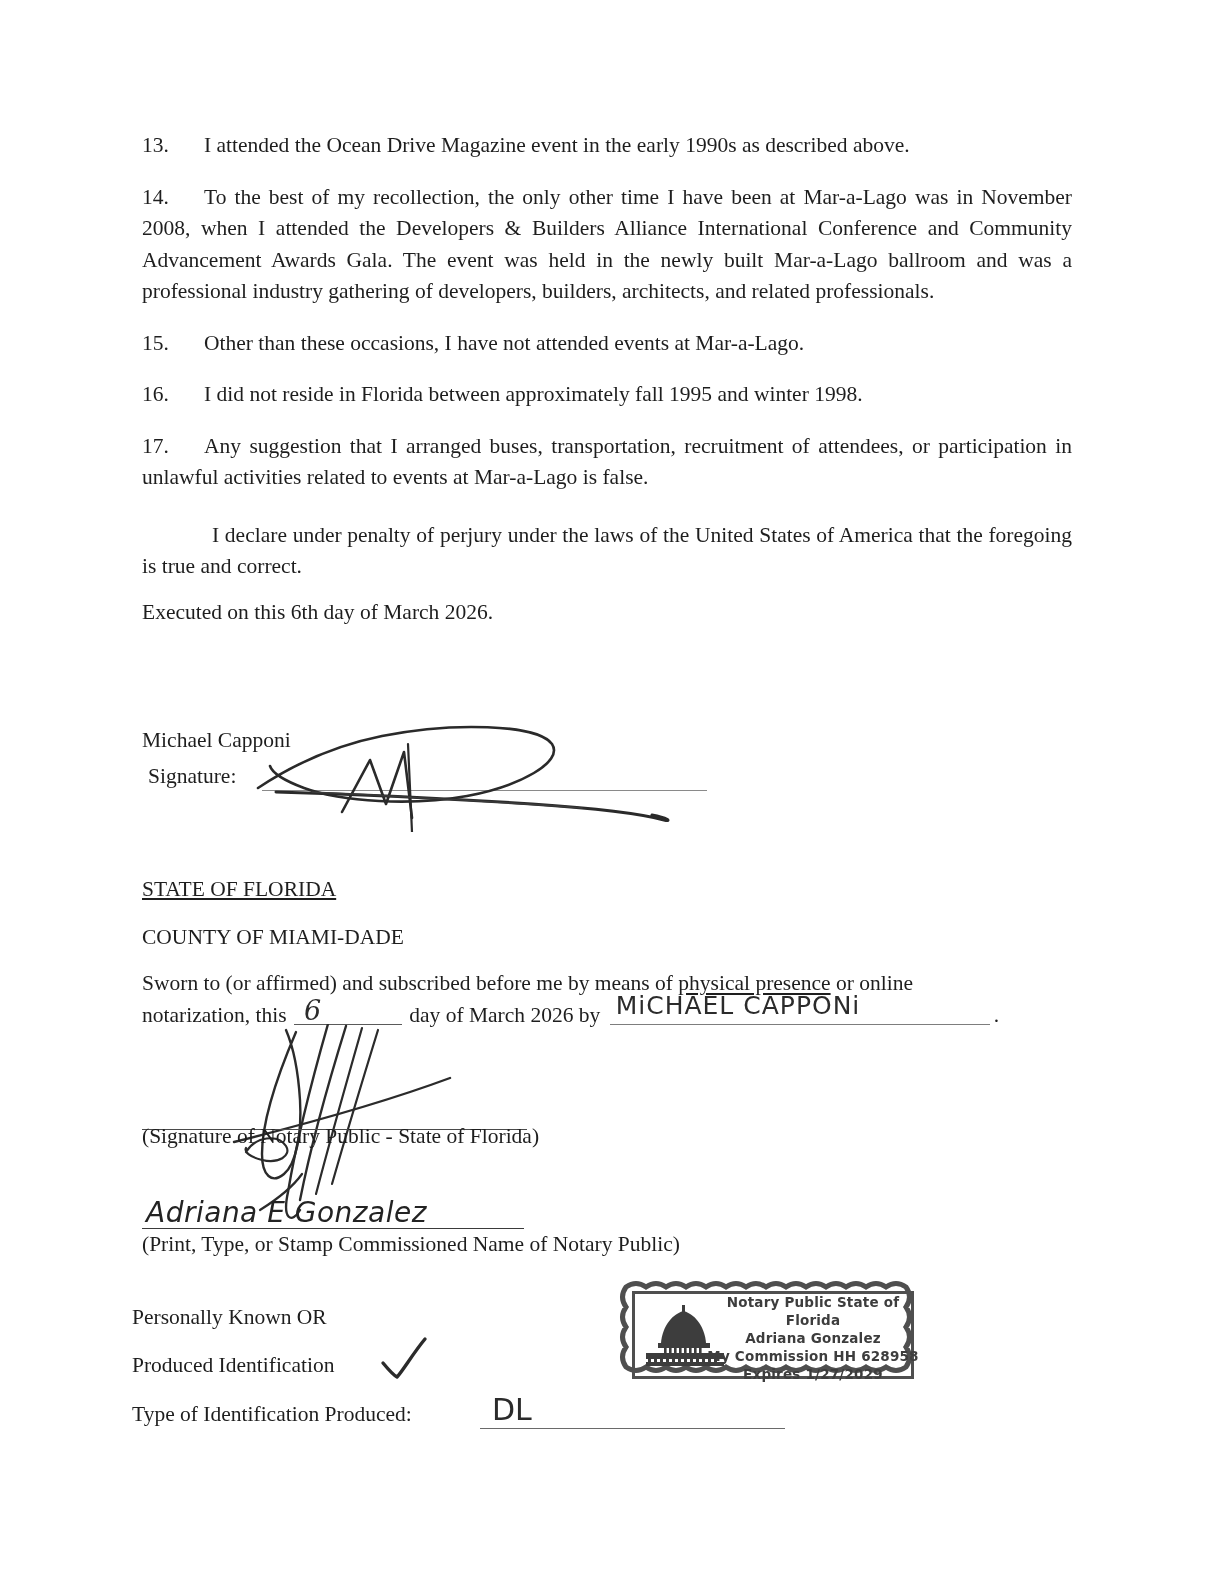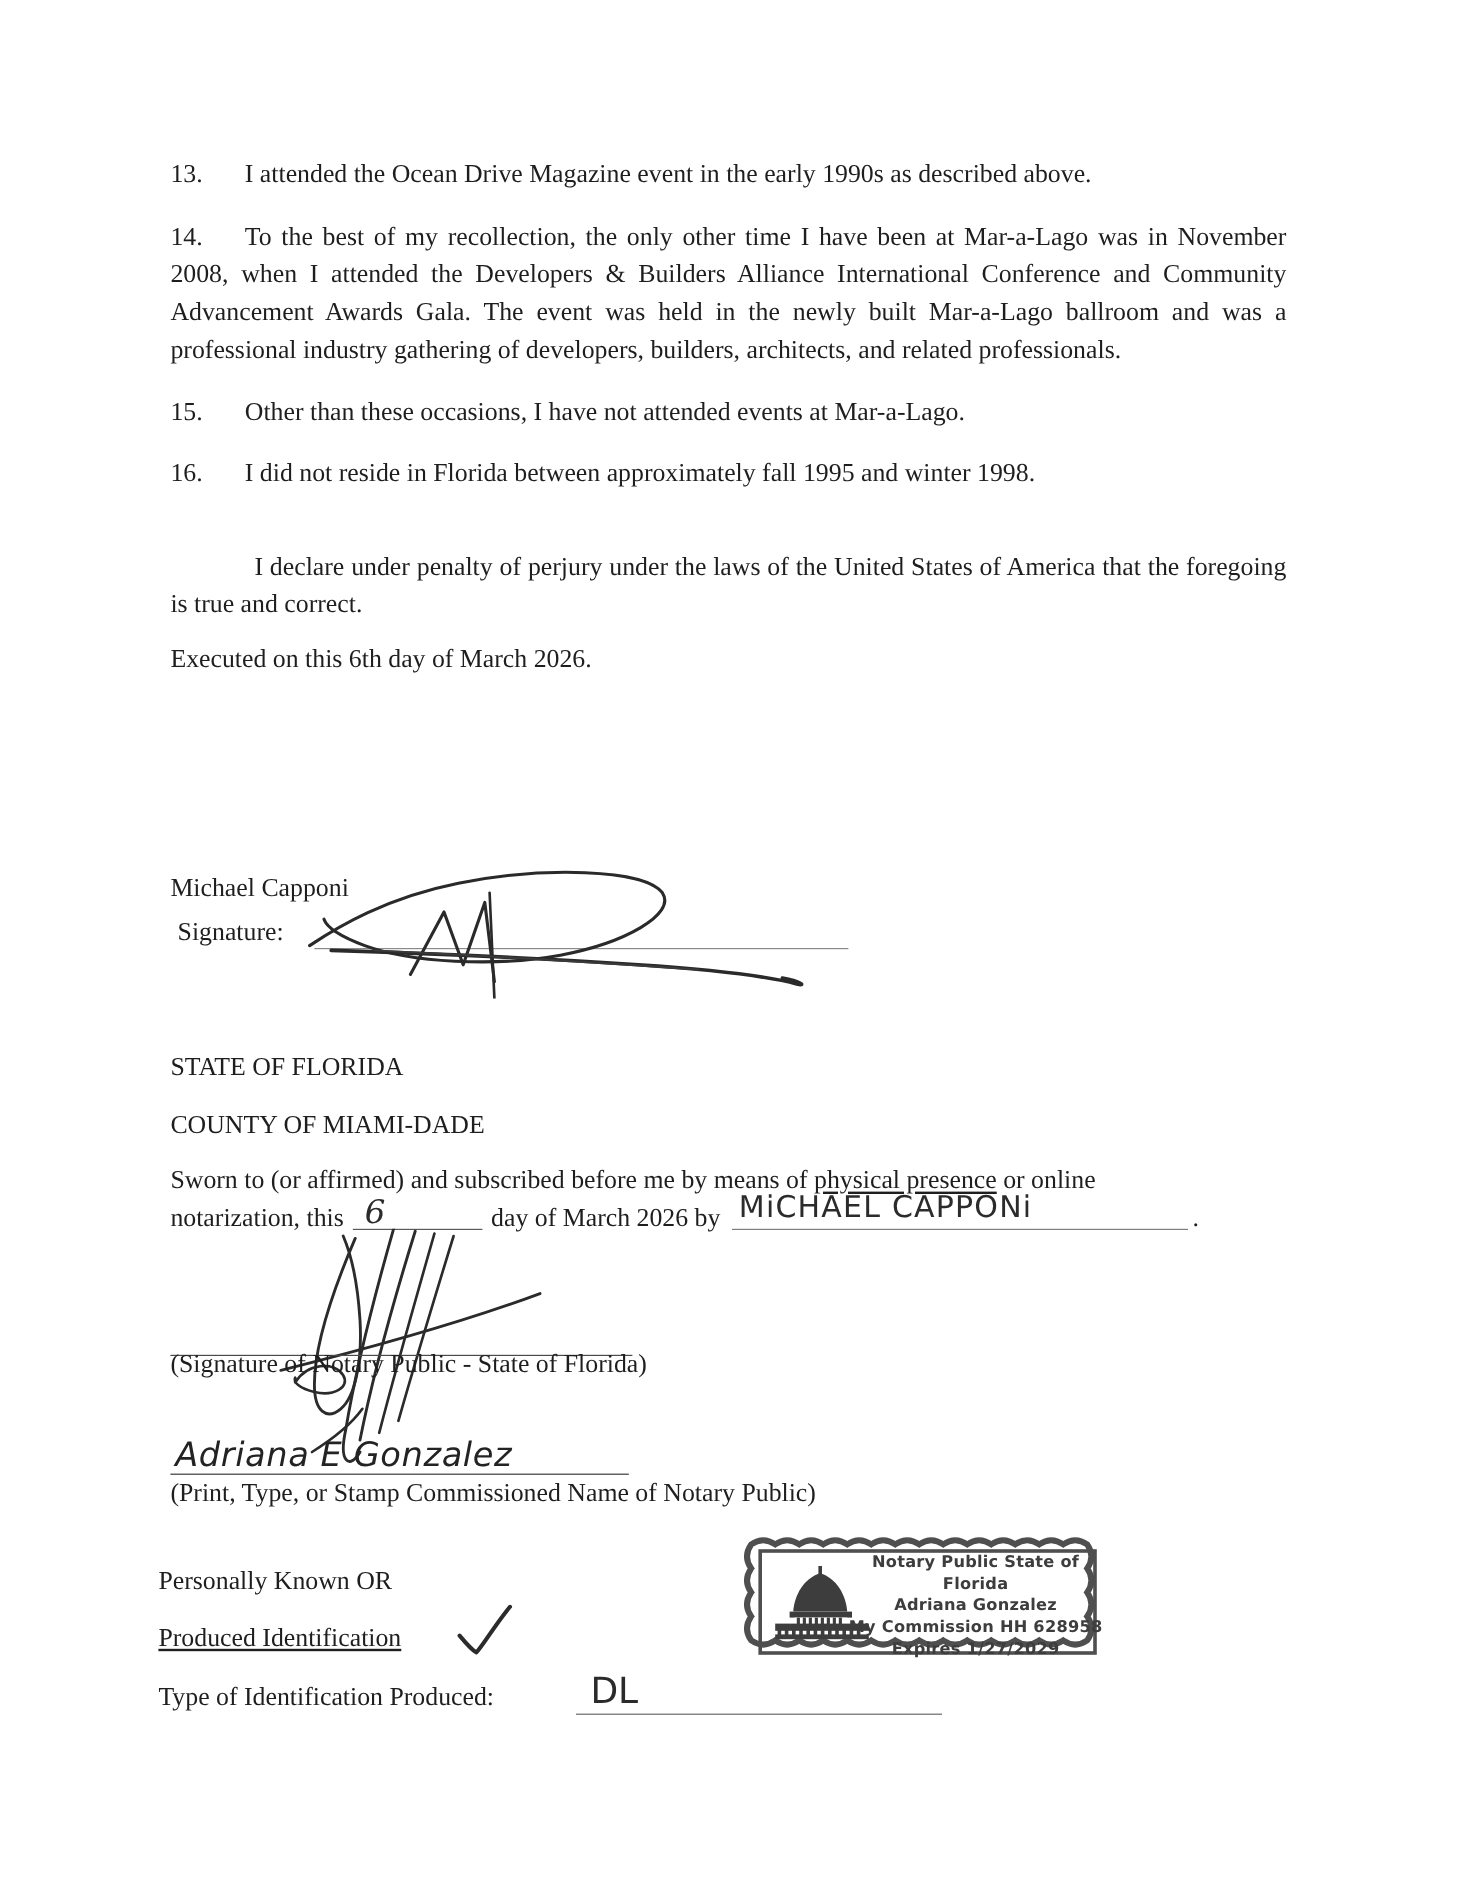--- a/index.html
+++ b/index.html
@@ -90,21 +90,21 @@
 
   
   .notary-head {
     position: absolute;
     left: 142px;
     width: 700px;
     font-size: 21.5px;
     line-height: 30px;
     color: #1e1e1e;
   }
-  .nh1 { top: 874px; }
+  .nh1 { top: 874px; text-decoration: underline; }
   .nh2 { top: 922px; }
 
   .sworn {
     position: absolute;
     left: 142px;
     top: 968px;
     width: 930px;
     font-size: 21.5px;
     line-height: 31px;
     text-align: justify;
@@ -208,21 +208,21 @@
   }
 
   
   .field {
     position: absolute;
     left: 132px;
     font-size: 21.5px;
     color: #1e1e1e;
   }
   .f1 { top: 1305px; }
-  .f2 { top: 1353px; text-decoration: underline; }
+  .f2 { top: 1353px; }
   .f3 { top: 1402px; }
 
   .check-mark {
     position: absolute;
     left: 380px;
     top: 1336px;
     width: 48px;
     height: 46px;
   }
 
@@ -298,20 +298,21 @@
     <div class="gap-md"></div>
 
     <p class="para"><span class="num">15.</span><span>Other than these occasions, I have not attended events at Mar-a-Lago.</span></p>
 
     <div class="gap-md"></div>
 
     <p class="para"><span class="num">16.</span><span>I did not reside in Florida between approximately fall 1995 and winter 1998.</span></p>
 
     <div class="gap-md"></div>
 
+    <p class="para"><span class="num">17.</span><span>Any suggestion that I arranged buses, transportation, recruitment of attendees, or participation in unlawful activities related to events at Mar-a-Lago is false.</span></p>
 
     <div class="gap-lg"></div>
 
     <p class="para indent-first">I declare under penalty of perjury under the laws of the United States of America that the foregoing is true and correct.</p>
 
     <div class="gap-sm"></div>
 
     <p class="para tight">Executed on this 6th day of  March 2026.</p>
   </div>
 

